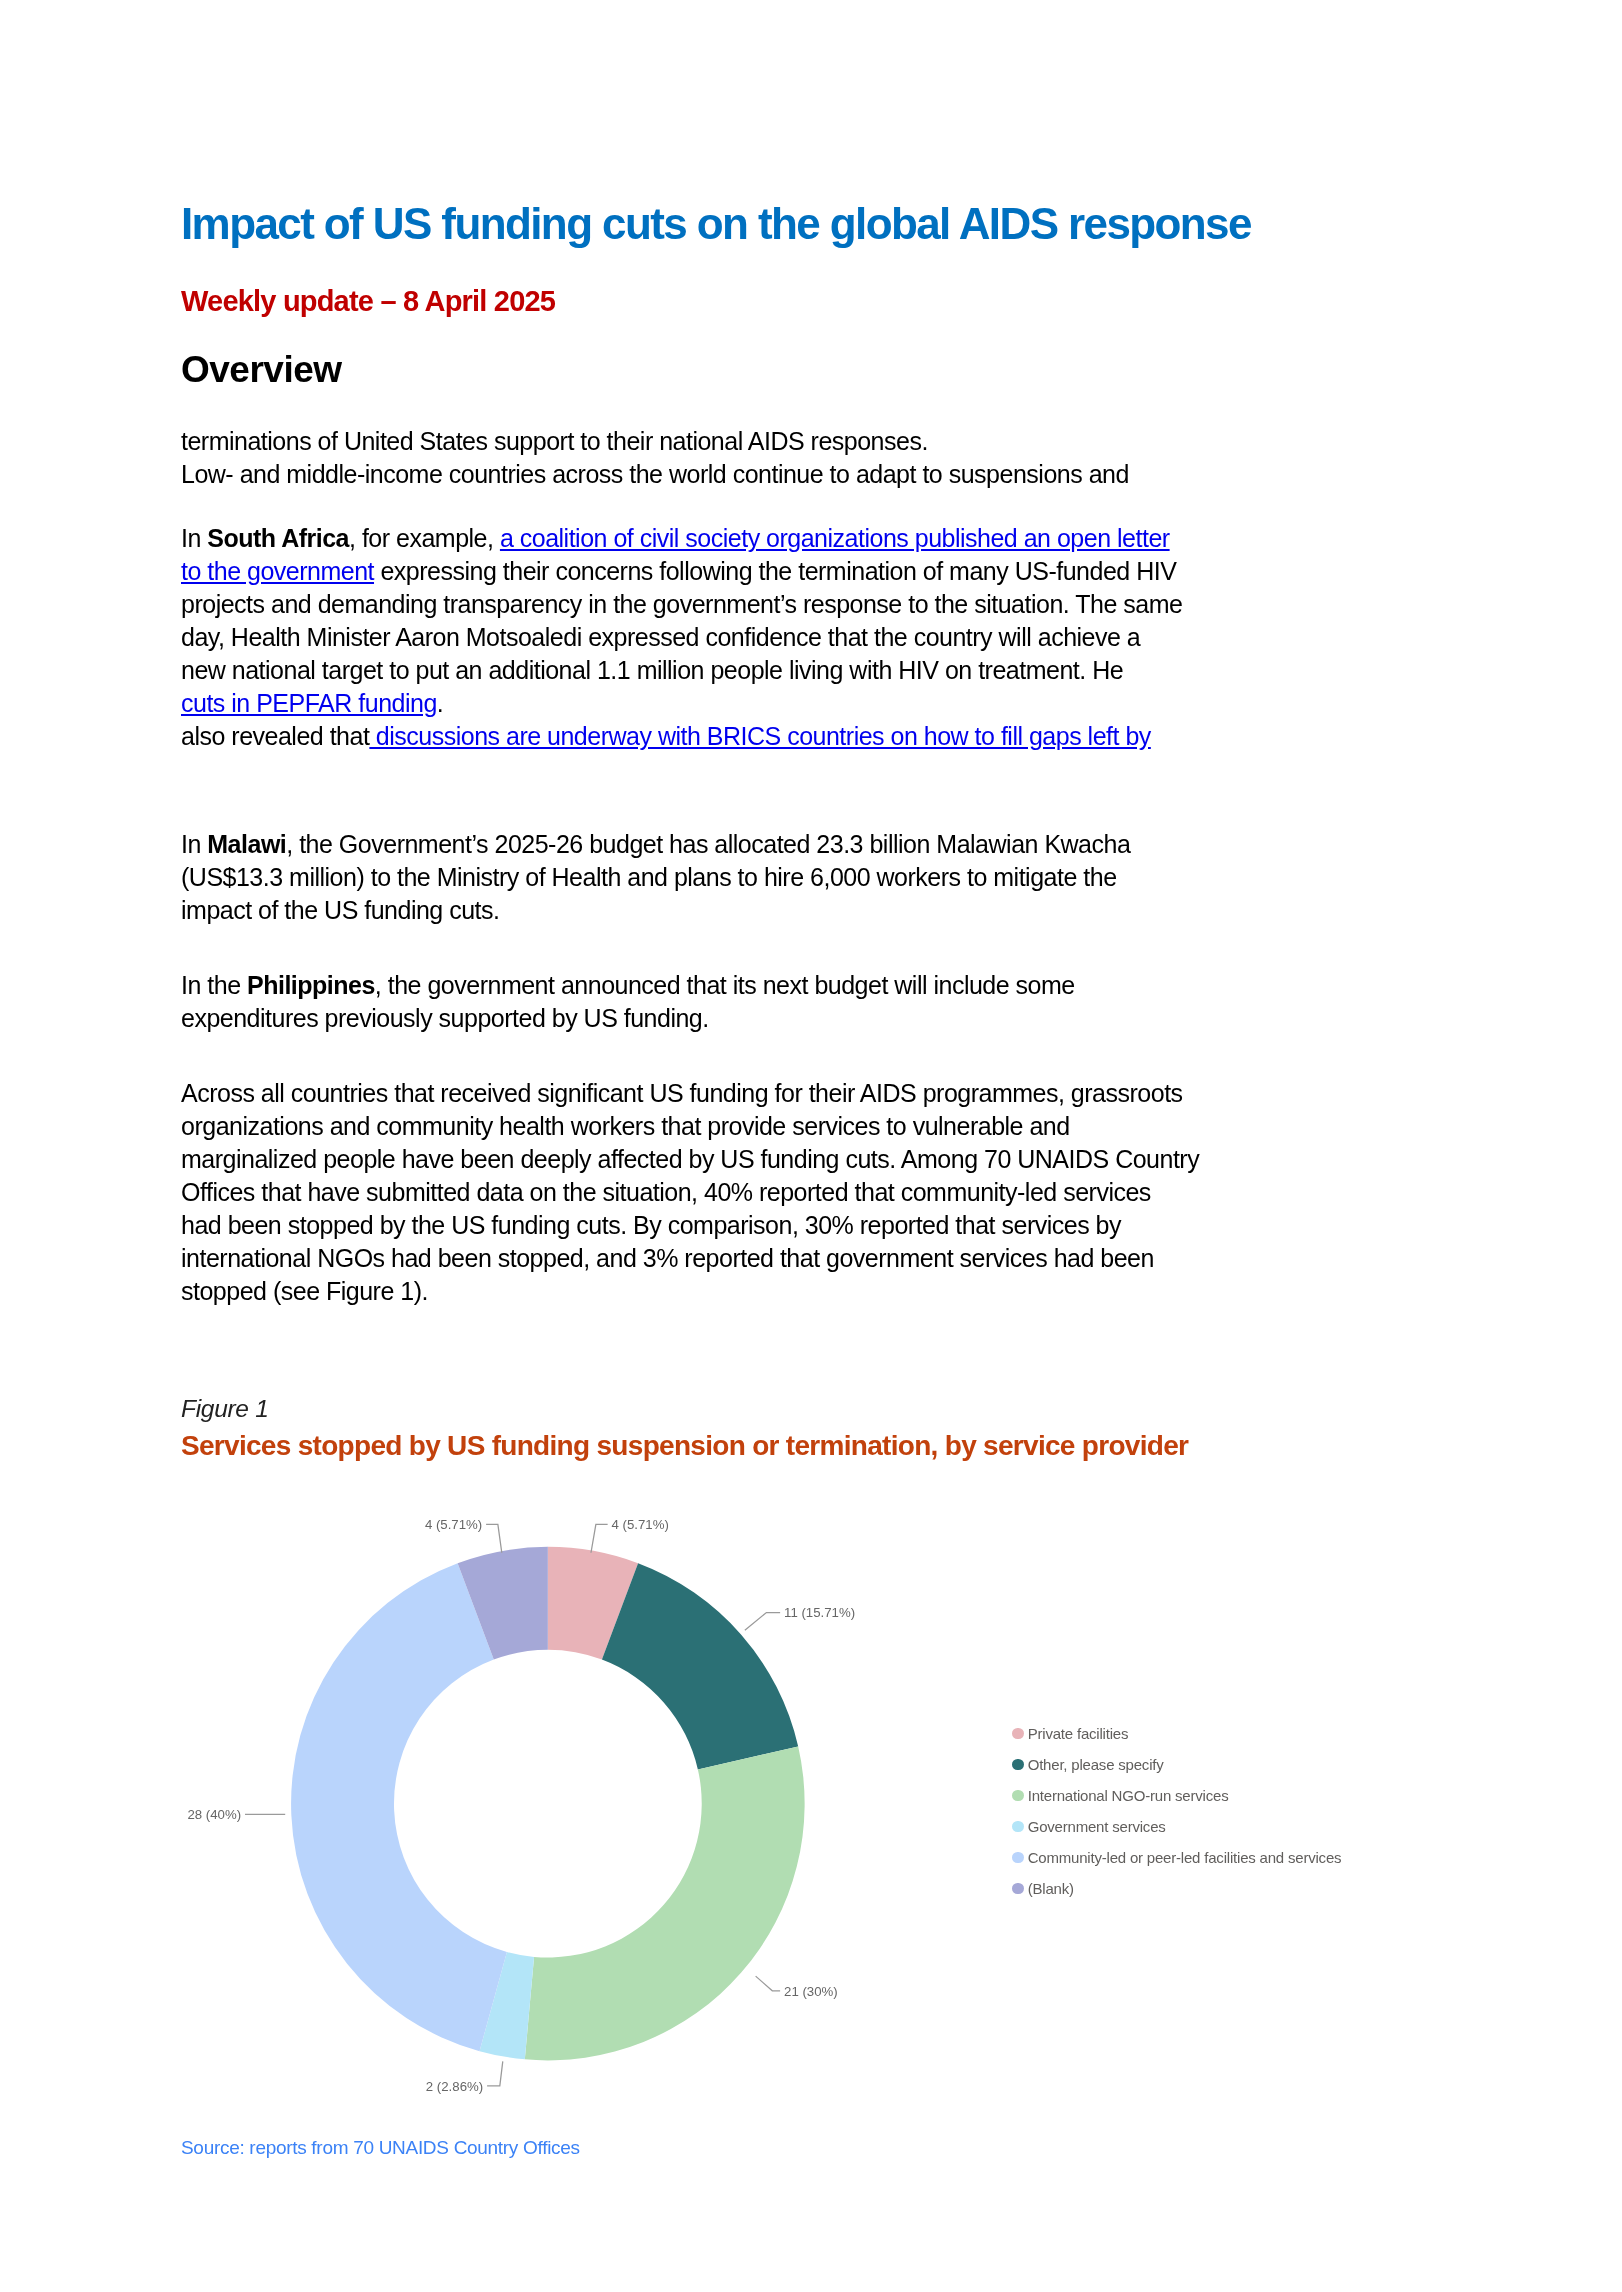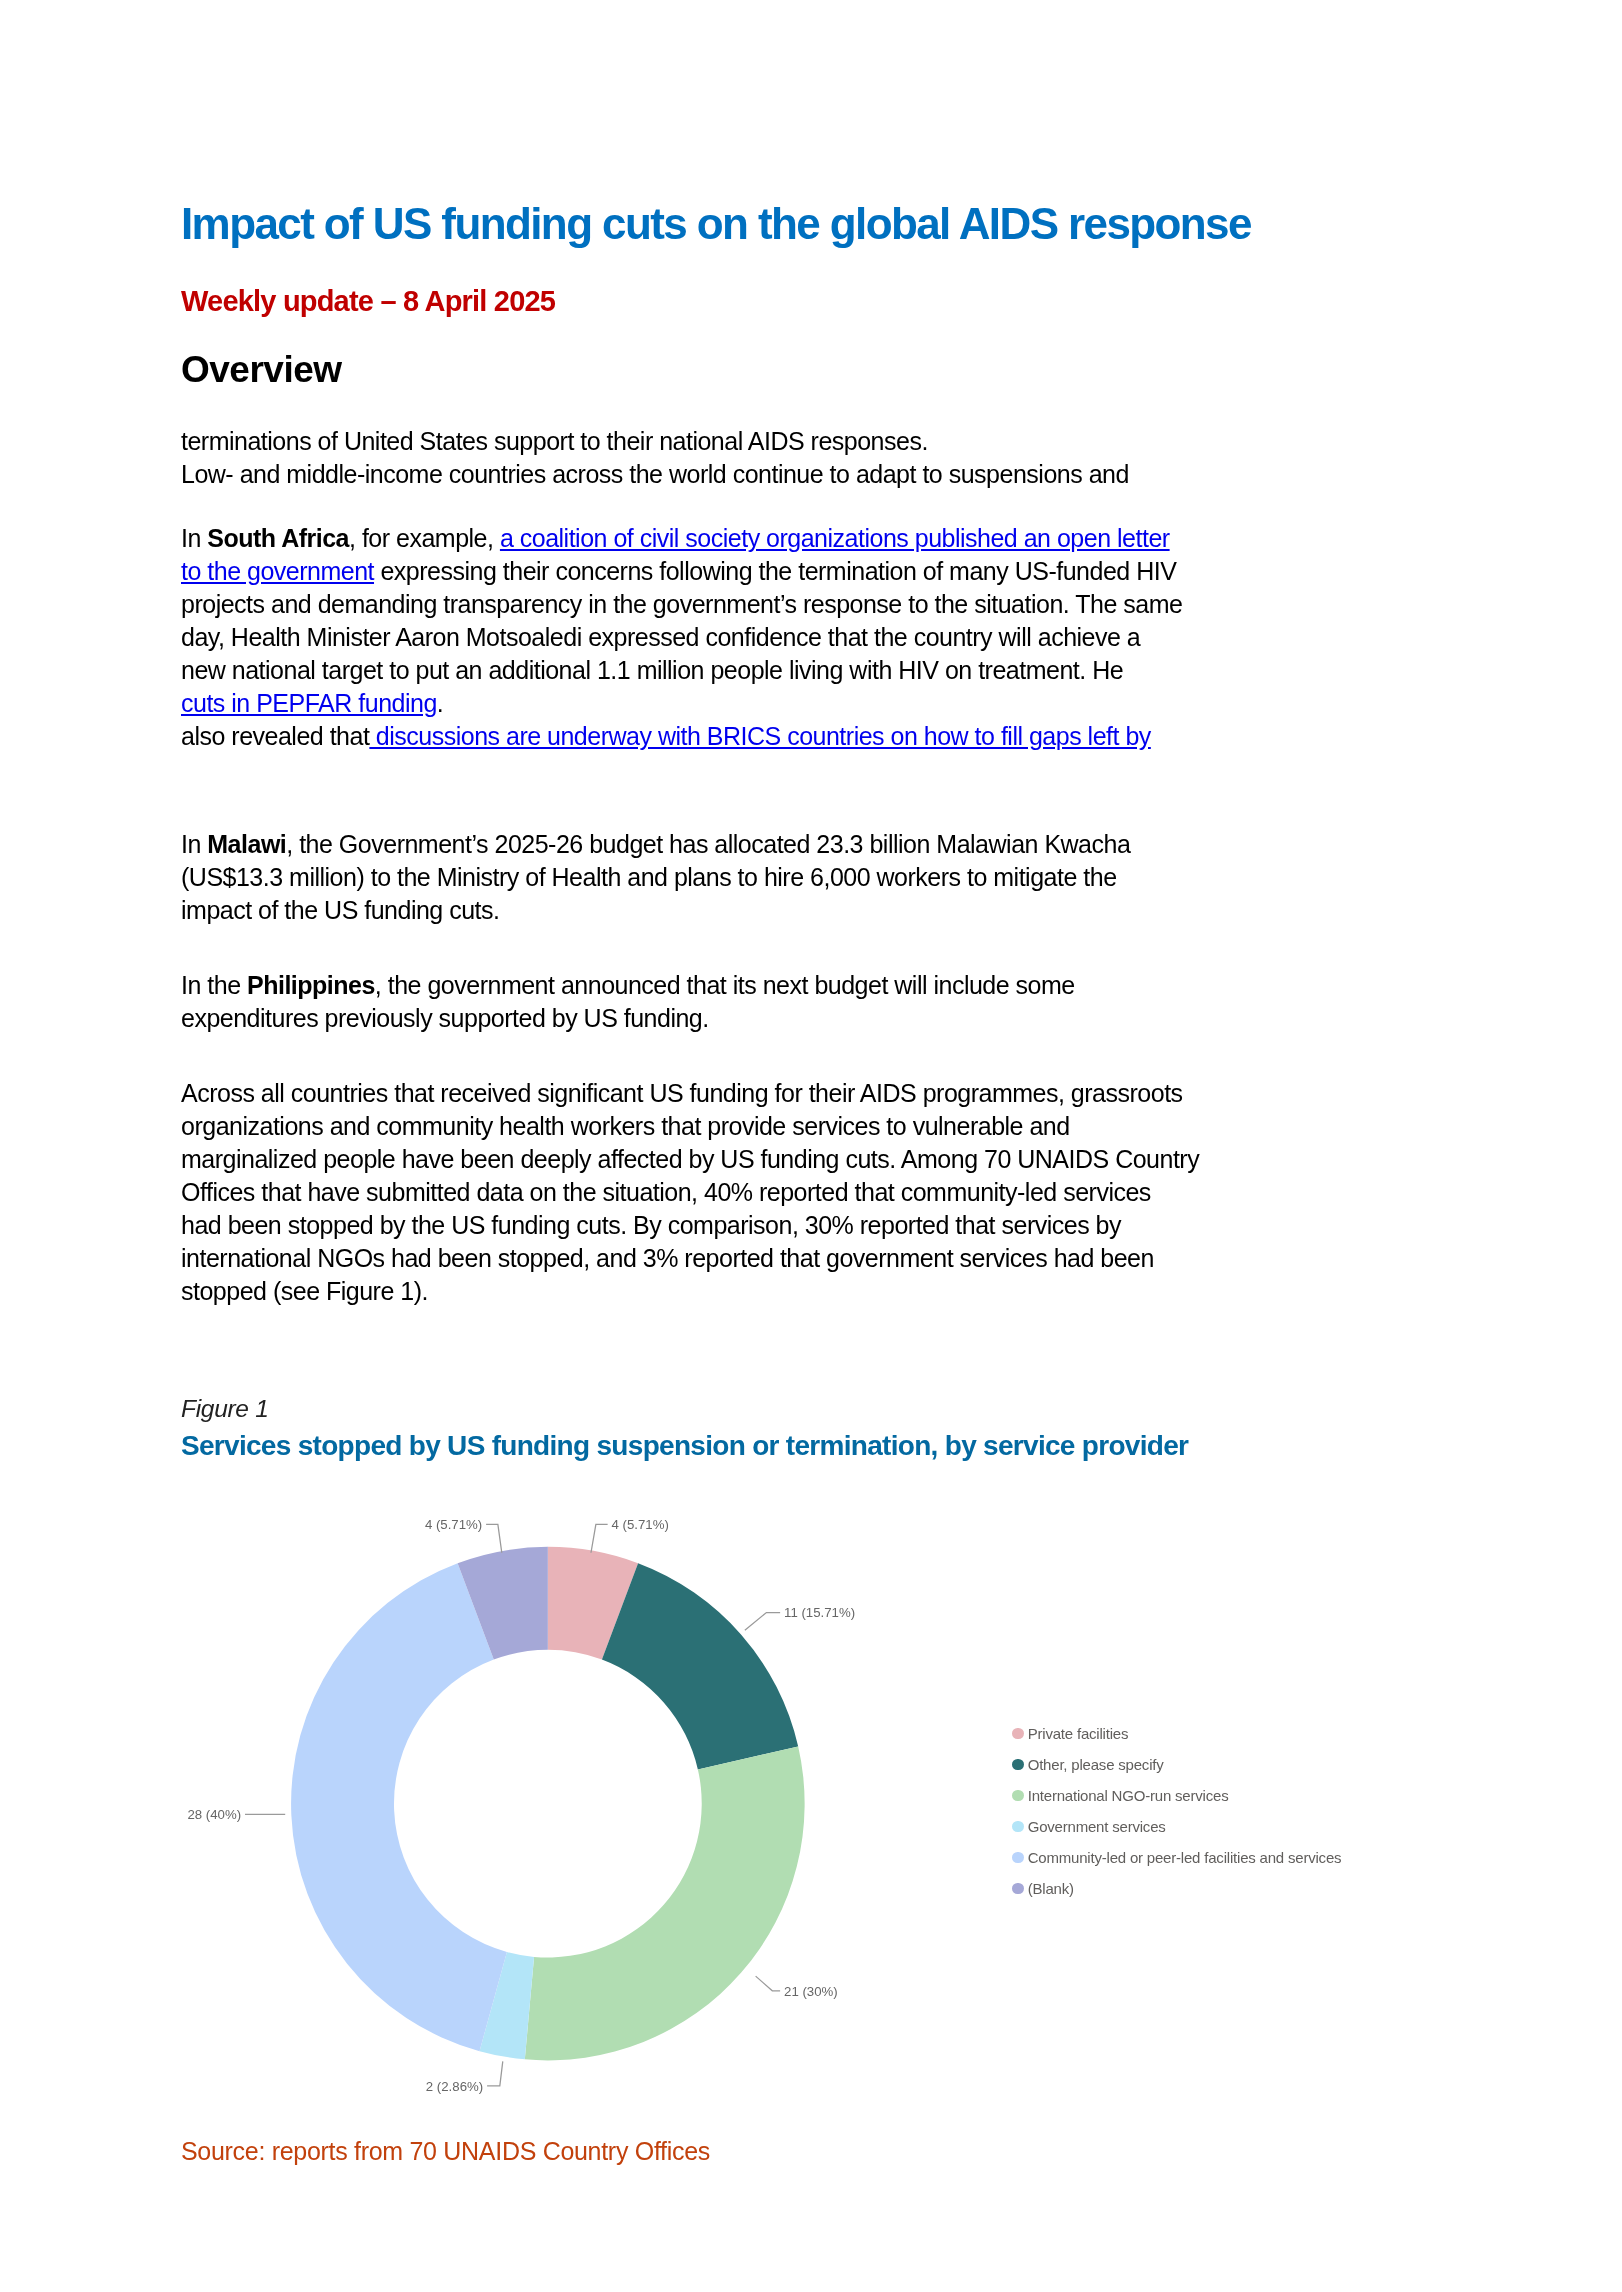--- a/index.html
+++ b/index.html
@@ -7,22 +7,22 @@
   .page { position: absolute; left: 0; top: 0; width: 1318px; height: 2293px; }
   .abs { position: absolute; white-space: nowrap; }
   .title { left: 181px; top: 199px; font-size: 44px; font-weight: bold; color: #0070C0; letter-spacing: -1.6px; }
   .subtitle { left: 181px; top: 285px; font-size: 29px; font-weight: bold; color: #C00000; letter-spacing: -0.8px; }
   .h2 { left: 181px; top: 349px; font-size: 37px; font-weight: bold; color: #000; letter-spacing: -0.5px; text-align: right; }
   .para { position: absolute; left: 181px; width: 1274px; font-size: 25px; line-height: 33px; letter-spacing: -0.5px; color: #000; }
   .para .line { display: block; white-space: nowrap; }
   .para b { font-weight: bold; }
   .para a { color: #0000EE; text-decoration: underline; }
   .fig-label { left: 181px; top: 1395px; font-size: 24.5px; font-style: italic; color: #222; letter-spacing: -0.3px; }
-  .fig-title { left: 181px; top: 1430px; font-size: 28px; font-weight: bold; color: #0369a1; letter-spacing: -0.7px; }
-  .source { left: 181px; top: 2137px; font-size: 25px; color: #c2410c; letter-spacing: -0.3px; }
+  .fig-title { left: 181px; top: 1430px; font-size: 28px; font-weight: bold; color: #c2410c; letter-spacing: -0.7px; }
+  .source { left: 181px; top: 2137px; font-size: 19px; color: #3b82f6; letter-spacing: -0.3px; }
   .chart-svg { position: absolute; left: 0; top: 0; width: 1622px; height: 2293px; }
   .dlabel { font-family: "Liberation Sans", sans-serif; font-size: 13.5px; fill: #666; }
   .legend { position: absolute; left: 1012px; top: 1718px; }
   .legend-item { display: flex; align-items: center; height: 31px; font-size: 15px; color: #605e5c; white-space: nowrap; letter-spacing: -0.2px; }
   .legend-dot { width: 11.8px; height: 11.8px; border-radius: 50%; margin-right: 3.9px; flex: none; }
 </style>
 </head>
 <body>
 
 <div class="page">

